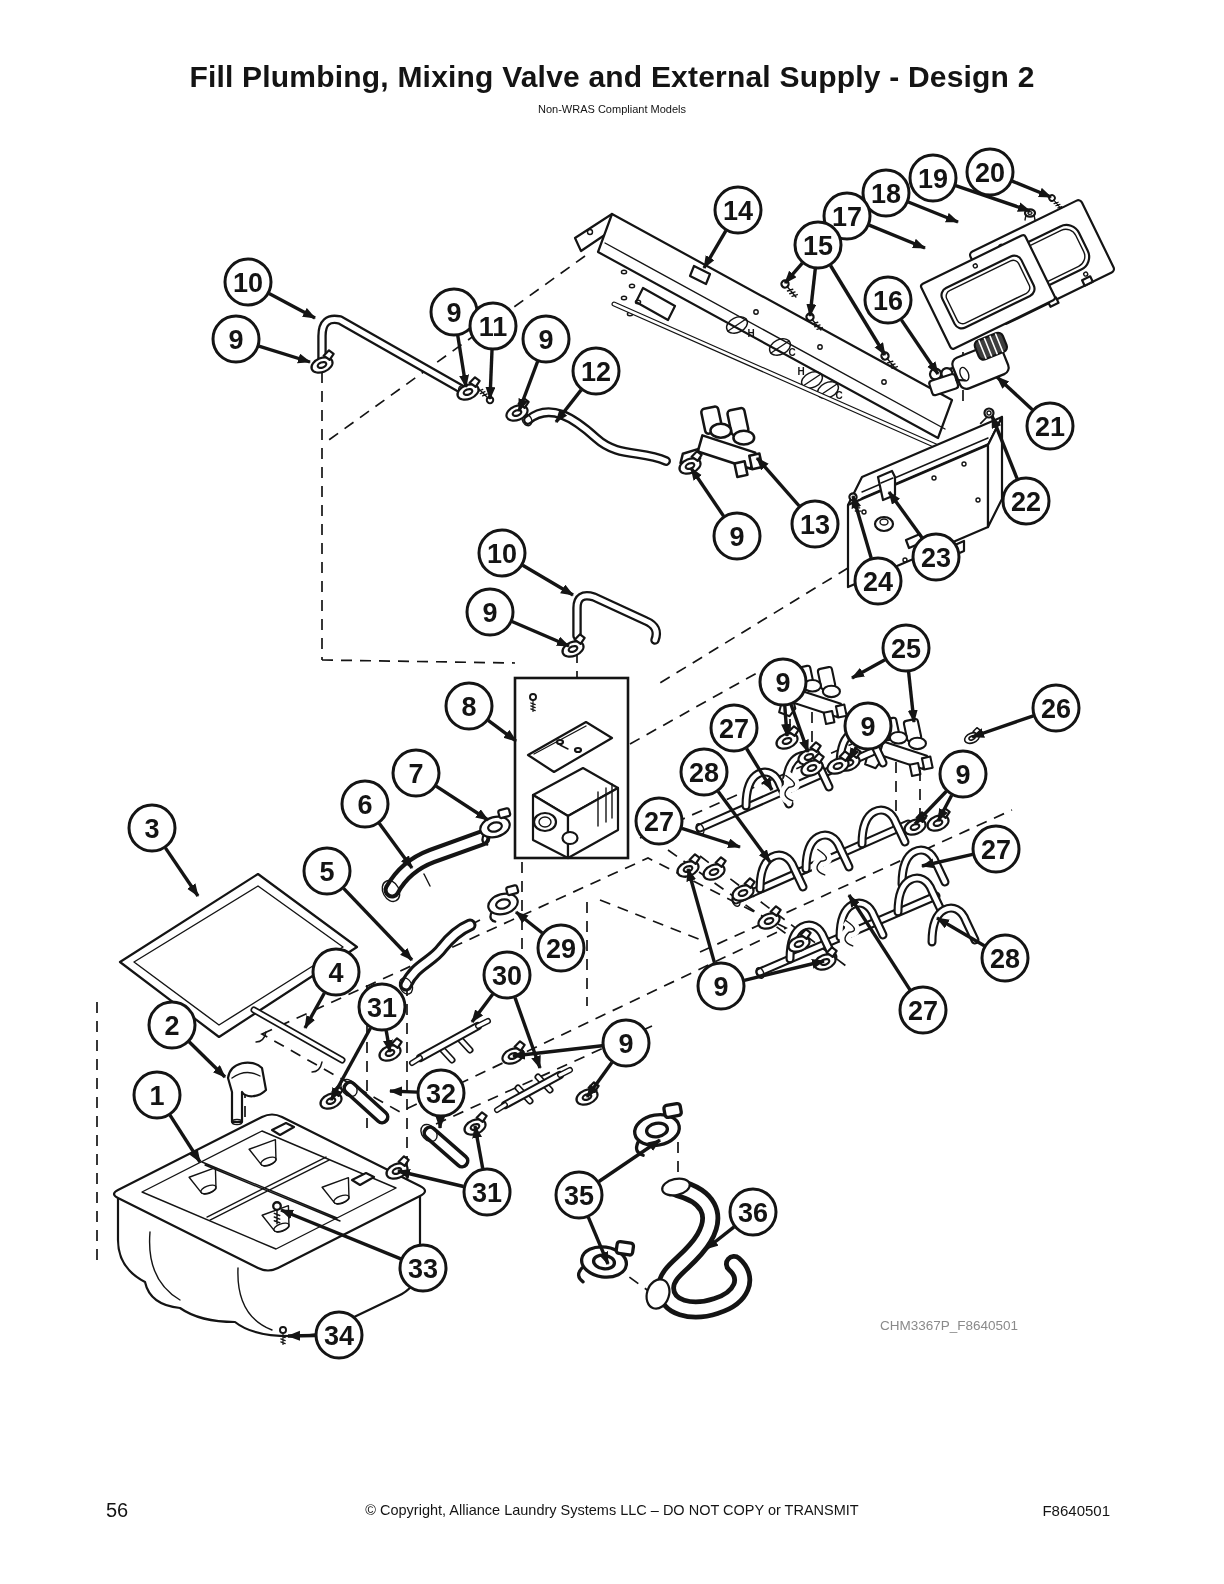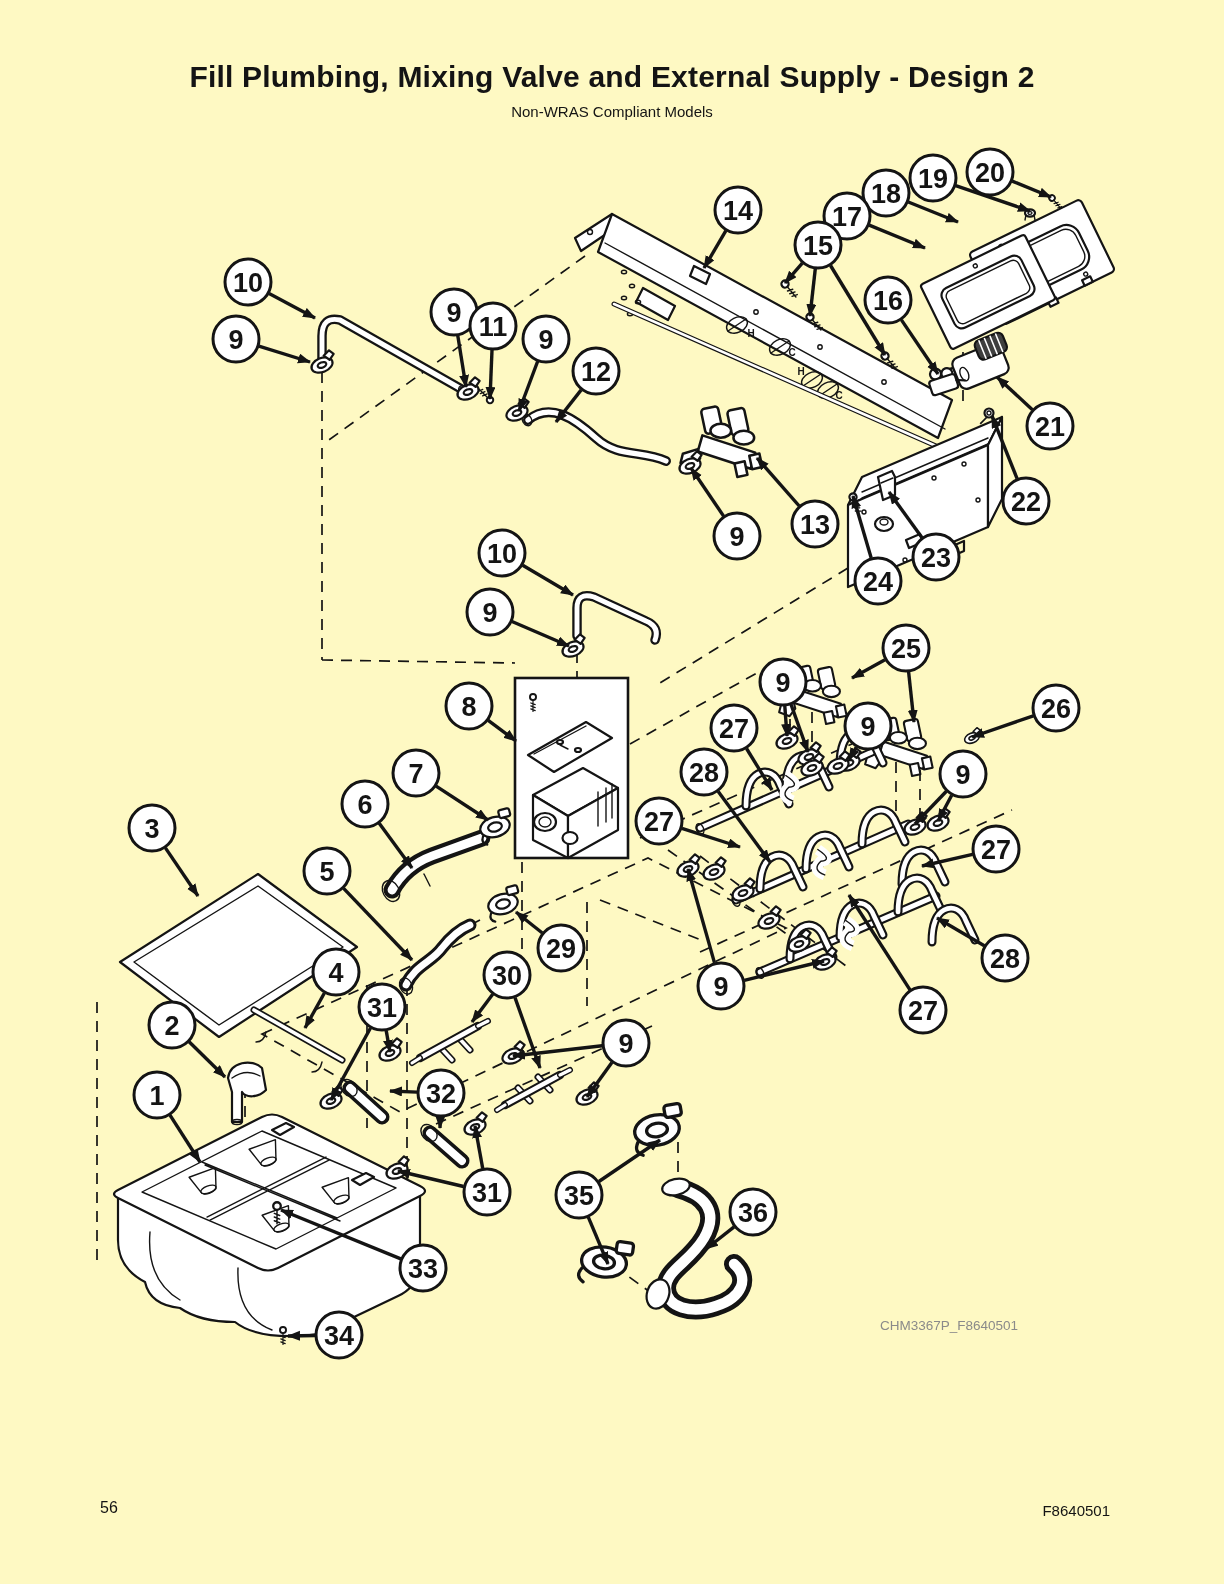--- a/index.html
+++ b/index.html
@@ -1,23 +1,23 @@
 <!DOCTYPE html>
 <html><head>
 <meta charset="utf-8">
 <style>
   html,body{margin:0;padding:0;background:#e8e8e8;}
-  .page{width:1224px;height:1584px;position:relative;background:#fef9c3;margin:0 auto;
+  .page{width:1224px;height:1584px;position:relative;background:#ffffff;margin:0 auto;
         font-family:"Liberation Sans",sans-serif;color:#141414;overflow:hidden;}
   .title{position:absolute;top:60px;left:0;width:100%;text-align:center;
          font-size:30px;font-weight:bold;letter-spacing:.2px;}
-  .subtitle{position:absolute;top:103px;left:0;width:100%;text-align:center;font-size:15px;}
+  .subtitle{position:absolute;top:103px;left:0;width:100%;text-align:center;font-size:11px;}
   .figcode{position:absolute;top:1318px;left:880px;width:210px;
            font-size:13.5px;color:#8a8a8a;}
-  .f-page{position:absolute;top:1499px;left:100px;font-size:16px;}
+  .f-page{position:absolute;top:1499px;left:106px;font-size:20px;}
   .f-copy{position:absolute;top:1502px;left:0;width:100%;text-align:center;font-size:14.5px;}
   .f-doc{position:absolute;top:1502px;right:114px;font-size:15px;}
   svg{position:absolute;top:0;left:0;}
   .ln{fill:none;stroke:#141414;stroke-width:2.2;stroke-linecap:round;stroke-linejoin:round;}
   .lnf{fill:#fff;stroke:#141414;stroke-width:2.2;stroke-linecap:round;stroke-linejoin:round;}
   .thin{stroke-width:1.4;}
   .tube{fill:none;stroke:#141414;stroke-linecap:round;stroke-linejoin:round;}
   .core{fill:none;stroke:#fff;stroke-linecap:round;stroke-linejoin:round;}
   .dash{fill:none;stroke:#141414;stroke-width:1.7;stroke-dasharray:11 8;}
   .balloon{fill:#fff;stroke:#141414;stroke-width:3;}
@@ -639,14 +639,15 @@
         <g>
           <line x1="315.0" y1="1335.5" x2="288" y2="1336" class="leader" marker-end="url(#ah)"></line>
           <circle cx="339" cy="1335" r="23" class="balloon"></circle>
           <text x="339" y="1344.5" class="bnum">34</text>
         </g>
       </g>
   </svg>
 
   <div class="figcode">CHM3367P_F8640501</div>
   <div class="f-page">56</div>
+  <div class="f-copy">© Copyright, Alliance Laundry Systems LLC – DO NOT COPY or TRANSMIT</div>
   <div class="f-doc">F8640501</div>
 </div>
 
 </body></html>

